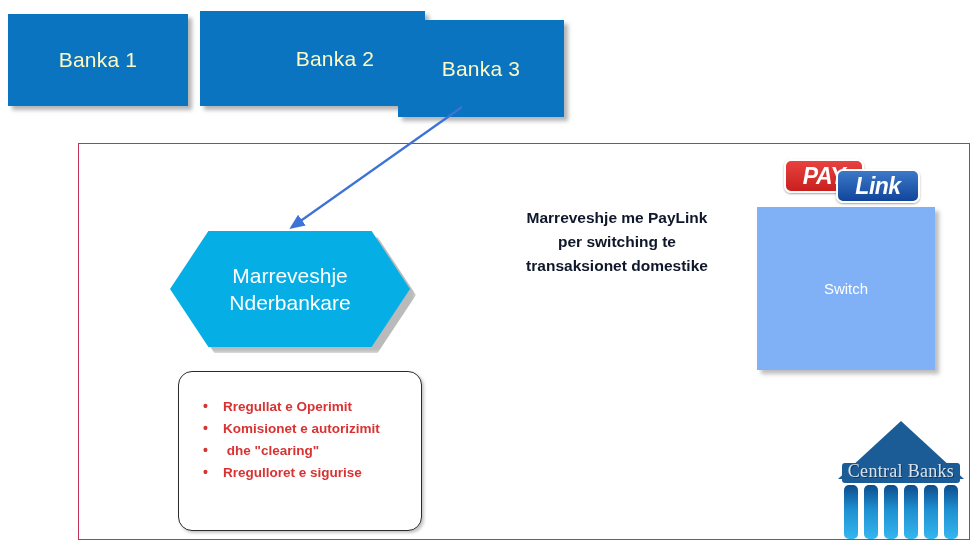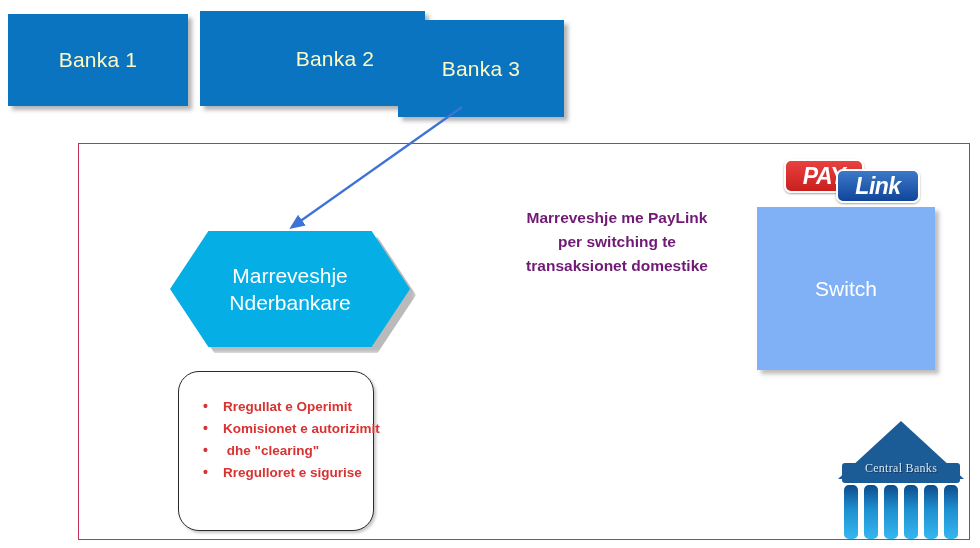--- a/index.html
+++ b/index.html
@@ -90,24 +90,24 @@
     font-size: 21px;
     line-height: 27px;
     font-family: "Liberation Sans", sans-serif;
   }
 
   
   #rules-box {
     position: absolute;
     left: 178px;
     top: 371px;
-    width: 196px;
+    width: 244px;
     height: 160px;
     border: 1.8px solid #2B2B2B;
-    border-radius: 21px;
+    border-radius: 14px;
     box-sizing: border-box;
     background: #ffffff;
     box-shadow: 2px 2px 3px rgba(140,140,140,0.5);
   }
   #rules-list {
     list-style: none;
     margin: 0;
     padding: 24px 0 0 22px;
   }
   #rules-list li {
@@ -129,21 +129,21 @@
     color: #D83232;
   }
 
   
   #caption {
     position: absolute;
     left: 486px;
     top: 206px;
     width: 262px;
     text-align: center;
-    color: #701a75;
+    color: #0f172a;
     font-size: 15.5px;
     font-weight: bold;
     line-height: 24px;
     font-family: "Liberation Sans", sans-serif;
   }
 
   
   #paylink-logo {
     position: absolute;
     left: 784px;
@@ -190,21 +190,21 @@
     width: 178px;
     height: 163px;
     background: #80B0F5;
     box-shadow: 4px 4px 4px rgba(125,125,125,0.5);
     display: flex;
     align-items: center;
     justify-content: center;
   }
   #switch-box .switch-label {
     color: #ffffff;
-    font-size: 21px;
+    font-size: 15px;
     font-family: "Liberation Sans", sans-serif;
   }
 
   
   #cb-logo {
     position: absolute;
     left: 838px;
     top: 421px;
     width: 126px;
     height: 118px;
@@ -223,21 +223,21 @@
     background: #1C5C96;
     border-radius: 3px;
   }
   #cb-name {
     position: absolute;
     left: 0; top: 40px;
     width: 126px;
     text-align: center;
     color: #D9E4EE;
     font-family: "Liberation Serif", serif;
-    font-size: 12px;
+    font-size: 18px;
     letter-spacing: 0.3px;
     text-shadow: 1px 1px 0 rgba(20,50,85,0.9);
     z-index: 3;
   }
   #cb-columns {
     position: absolute;
     left: 6px; top: 64px;
     width: 114px; height: 54px;
     display: flex;
     justify-content: space-between;

